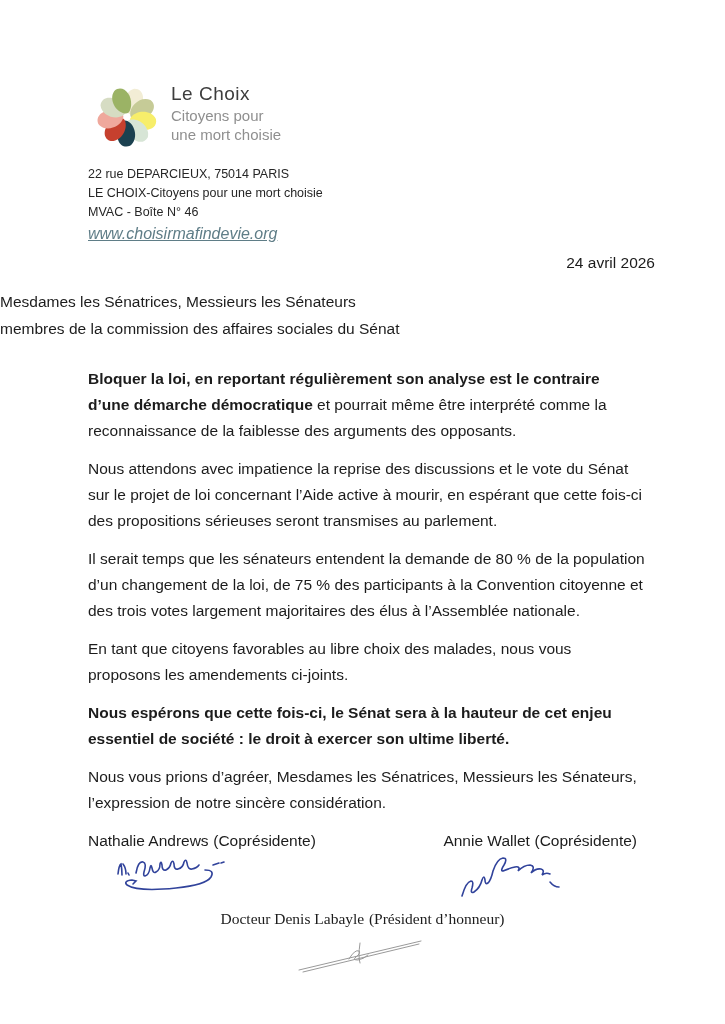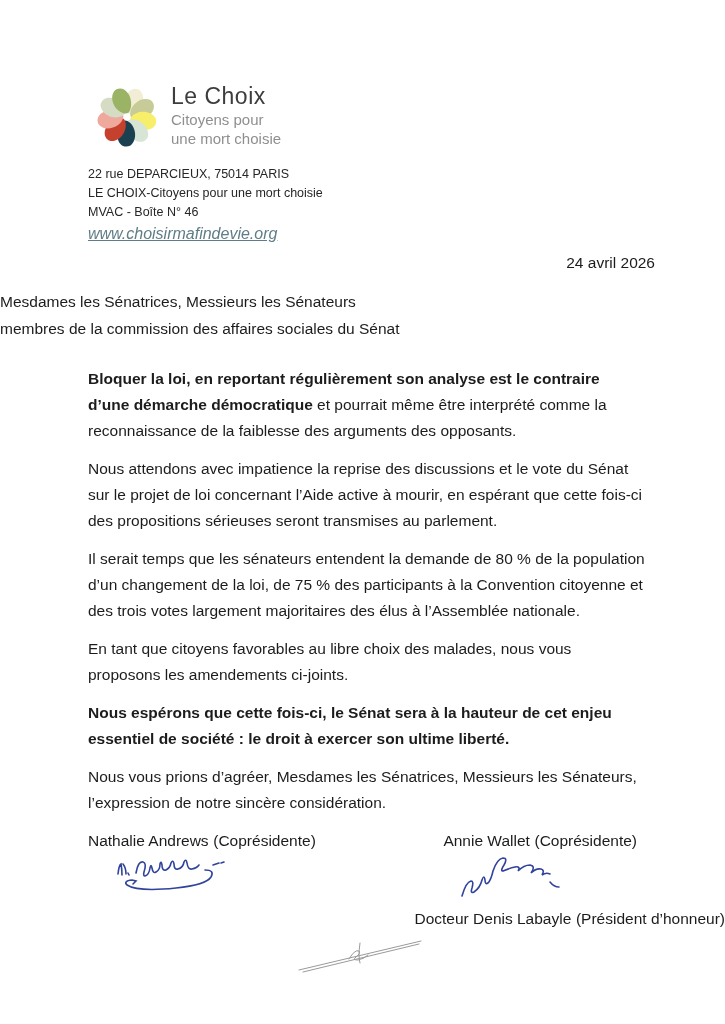--- a/index.html
+++ b/index.html
@@ -21,21 +21,21 @@
 
   
   .logo-row {
     display: flex;
     align-items: flex-start;
     margin: 82px 0 0 93px;
   }
   .logo-mark { width: 70px; height: 68px; flex: 0 0 auto; }
   .logo-text { margin-left: 8px; padding-top: 2px; }
   .logo-title {
-    font-size: 23px;
+    font-size: 19px;
     color: #3d3d3d;
     letter-spacing: 0.5px;
     line-height: 1.05;
   }
   .logo-tagline {
     font-size: 15px;
     color: #8f8f8f;
     line-height: 1.25;
     margin-top: 3px;
   }
@@ -93,23 +93,24 @@
   }
   .sig-names .role { margin-left: 0.3em; font-weight: 400; text-align: center; }
   .sig-scribbles {
     position: relative;
     height: 58px;
     margin: 0 88px;
   }
   .sig-left  { position: absolute; left: 22px;  top: 2px; }
   .sig-right { position: absolute; right: 68px; top: -2px; }
   .sig-center-line {
-    text-align: right;
+    text-align: center;
     font-size: 15.5px;
     margin-top: 2px;
+    font-family: Liberation Serif, serif;
   }
   .sig-center-line .role { margin-left: 0.3em; }
   .center-scribble {
     display: block;
     margin: 4px auto 0 auto;
   }
 </style>
 </head>
 <body>
 

